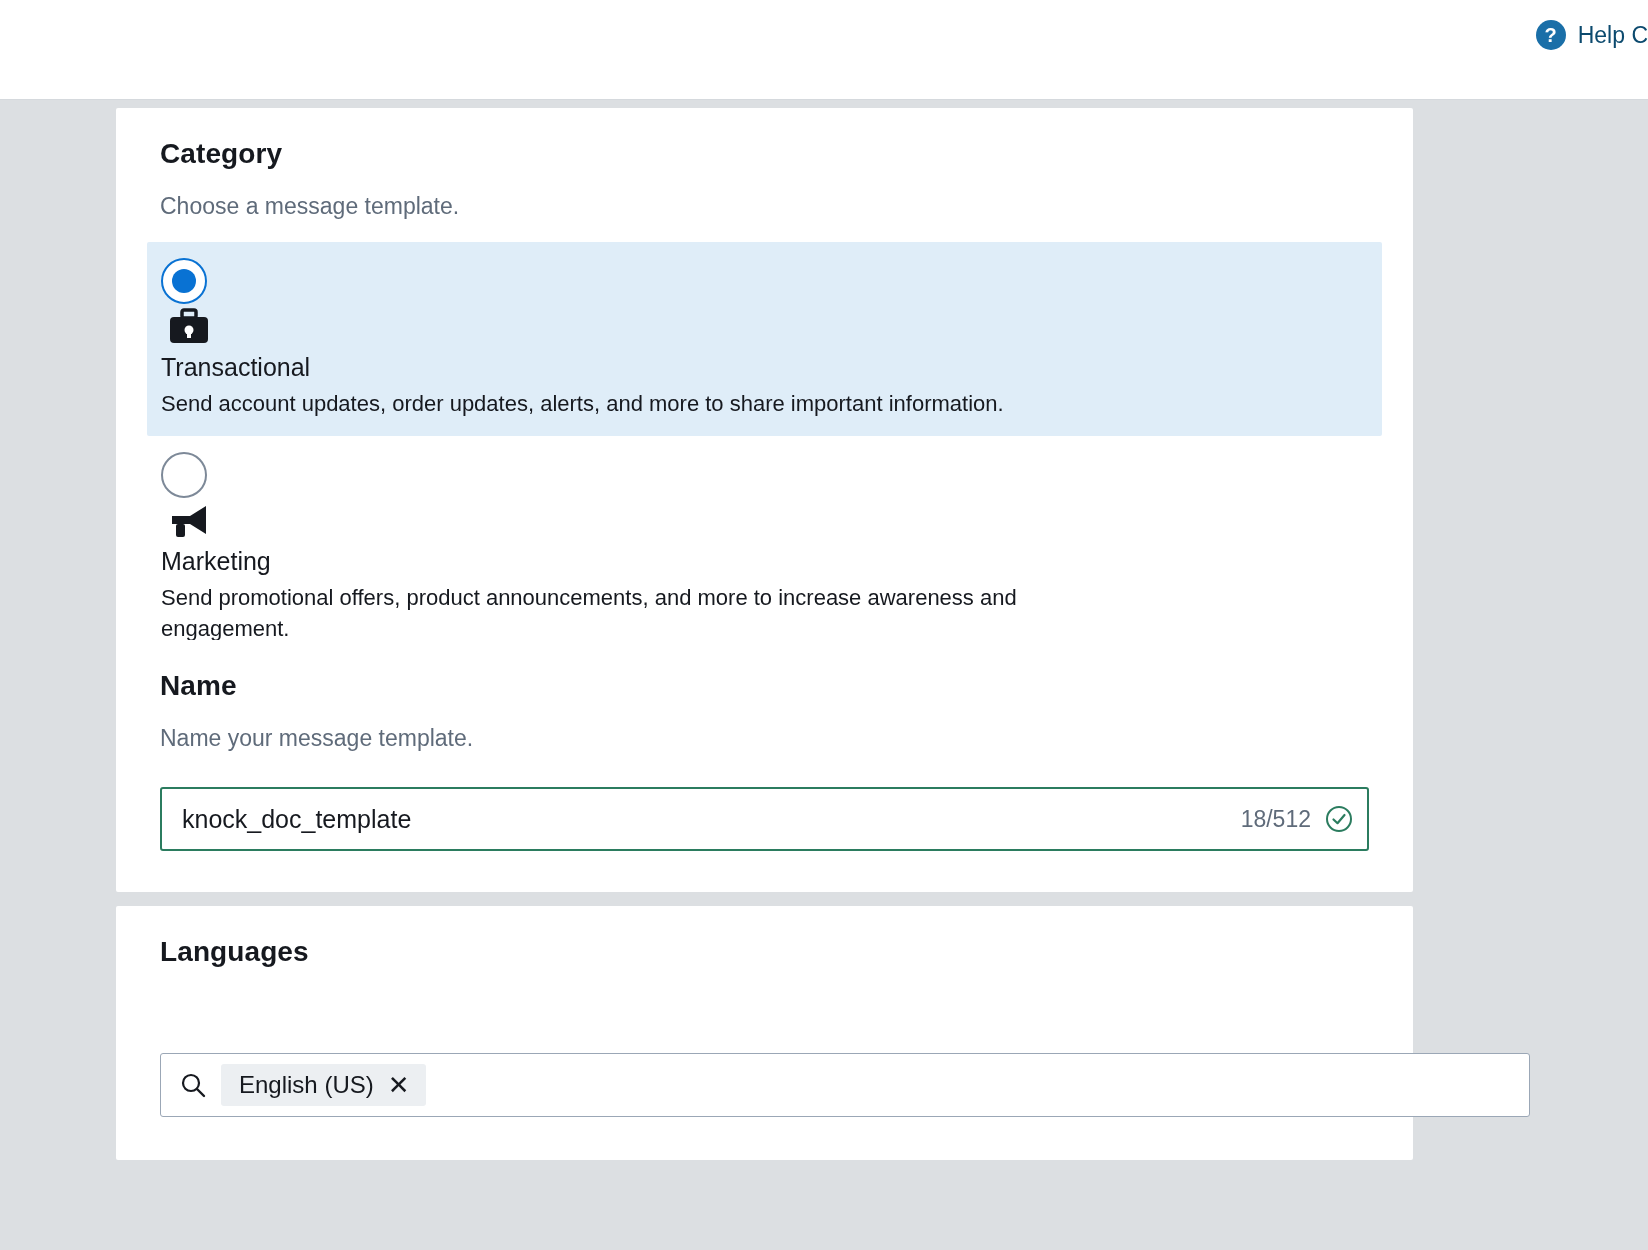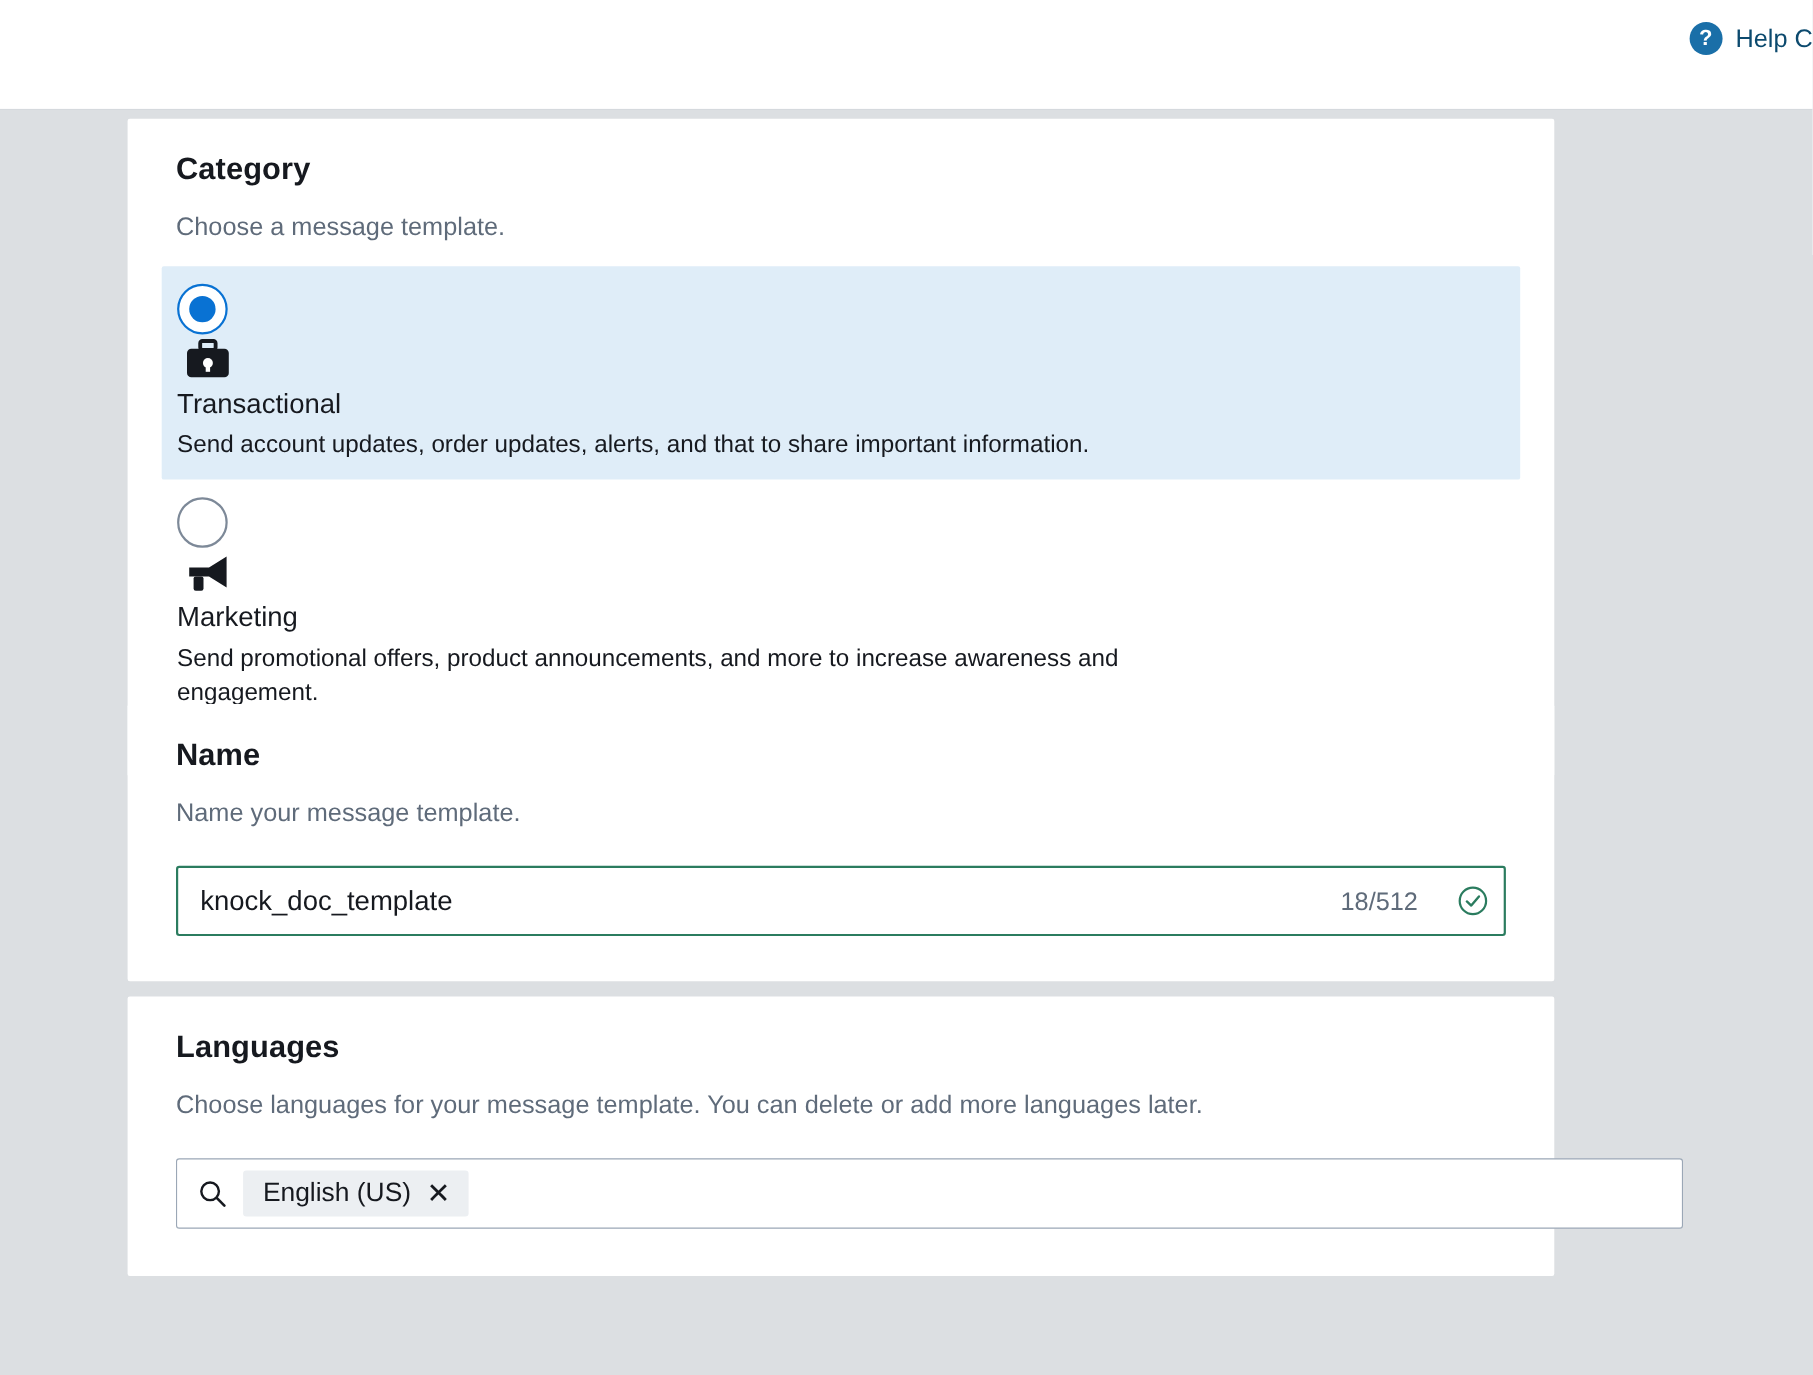--- a/index.html
+++ b/index.html
@@ -152,21 +152,20 @@
     left: 44px;
     top: 147px;
     width: 1209px;
     height: 64px;
     border: 2px solid #2b7c5f;
     border-radius: 3px;
     background: #ffffff;
     display: flex;
     align-items: center;
     padding: 0 14px 0 20px;
-    gap: 22px;
   }
   .name-value {
     flex: 1 1 auto;
     font-size: 25px;
     color: #16191f;
     border: none;
     outline: none;
     background: transparent;
     font-family: "Liberation Sans", sans-serif;
     padding: 0;
@@ -240,21 +239,21 @@
         <span class="radio-glyph">
           <svg width="44" height="38" viewBox="0 0 44 38" aria-hidden="true">
             <rect x="15" y="2" width="14" height="8" rx="2" fill="none" stroke="#16191f" stroke-width="3.5"></rect>
             <rect x="3" y="9" width="38" height="26" rx="4" fill="#16191f"></rect>
             <circle cx="22" cy="22" r="4.5" fill="#ffffff"></circle>
             <rect x="20" y="22" width="4" height="8" fill="#ffffff"></rect>
           </svg>
         </span>
         <span class="radio-texts">
           <span class="radio-label">Transactional</span>
-          <div class="radio-desc">Send account updates, order updates, alerts, and that to share important information.</div>
+          <div class="radio-desc">Send account updates, order updates, alerts, and more to share important information.</div>
         </span>
       </div>
 
       <div class="radio-row">
         <span class="radio-ctl"></span>
         <span class="radio-glyph">
           <svg width="46" height="36" viewBox="0 0 46 36" aria-hidden="true">
             <path d="M6 13 L24 13 L40 3 L40 31 L24 21 L6 21 Z" fill="#16191f"></path>
             <rect x="10" y="21" width="9" height="13" rx="2" fill="#16191f"></rect>
           </svg>
@@ -280,21 +279,20 @@
         <svg width="28" height="28" viewBox="0 0 28 28" aria-hidden="true">
           <circle cx="14" cy="14" r="12" fill="none" stroke="#2b7c5f" stroke-width="2"></circle>
           <path d="M8.5 14.5 L12.5 18.2 L19.5 10" fill="none" stroke="#2b7c5f" stroke-width="2.2" stroke-linecap="round" stroke-linejoin="round"></path>
         </svg>
       </span>
     </div>
   </div>
 
   <div class="card" id="card-lang">
     <h2 class="card-title">Languages</h2>
-    <p class="card-sub">Choose languages for your message template. You can delete or add more languages later.</p>
 
     <div class="lang-field">
       <span class="search-icon">
         <svg width="28" height="28" viewBox="0 0 28 28" aria-hidden="true">
           <circle cx="12" cy="12" r="8" fill="none" stroke="#16191f" stroke-width="2.2"></circle>
           <path d="M18 18 L25 25" stroke="#16191f" stroke-width="2.4" stroke-linecap="round"></path>
         </svg>
       </span>
       <span class="token">
         <span class="token-label">English (US)</span>

